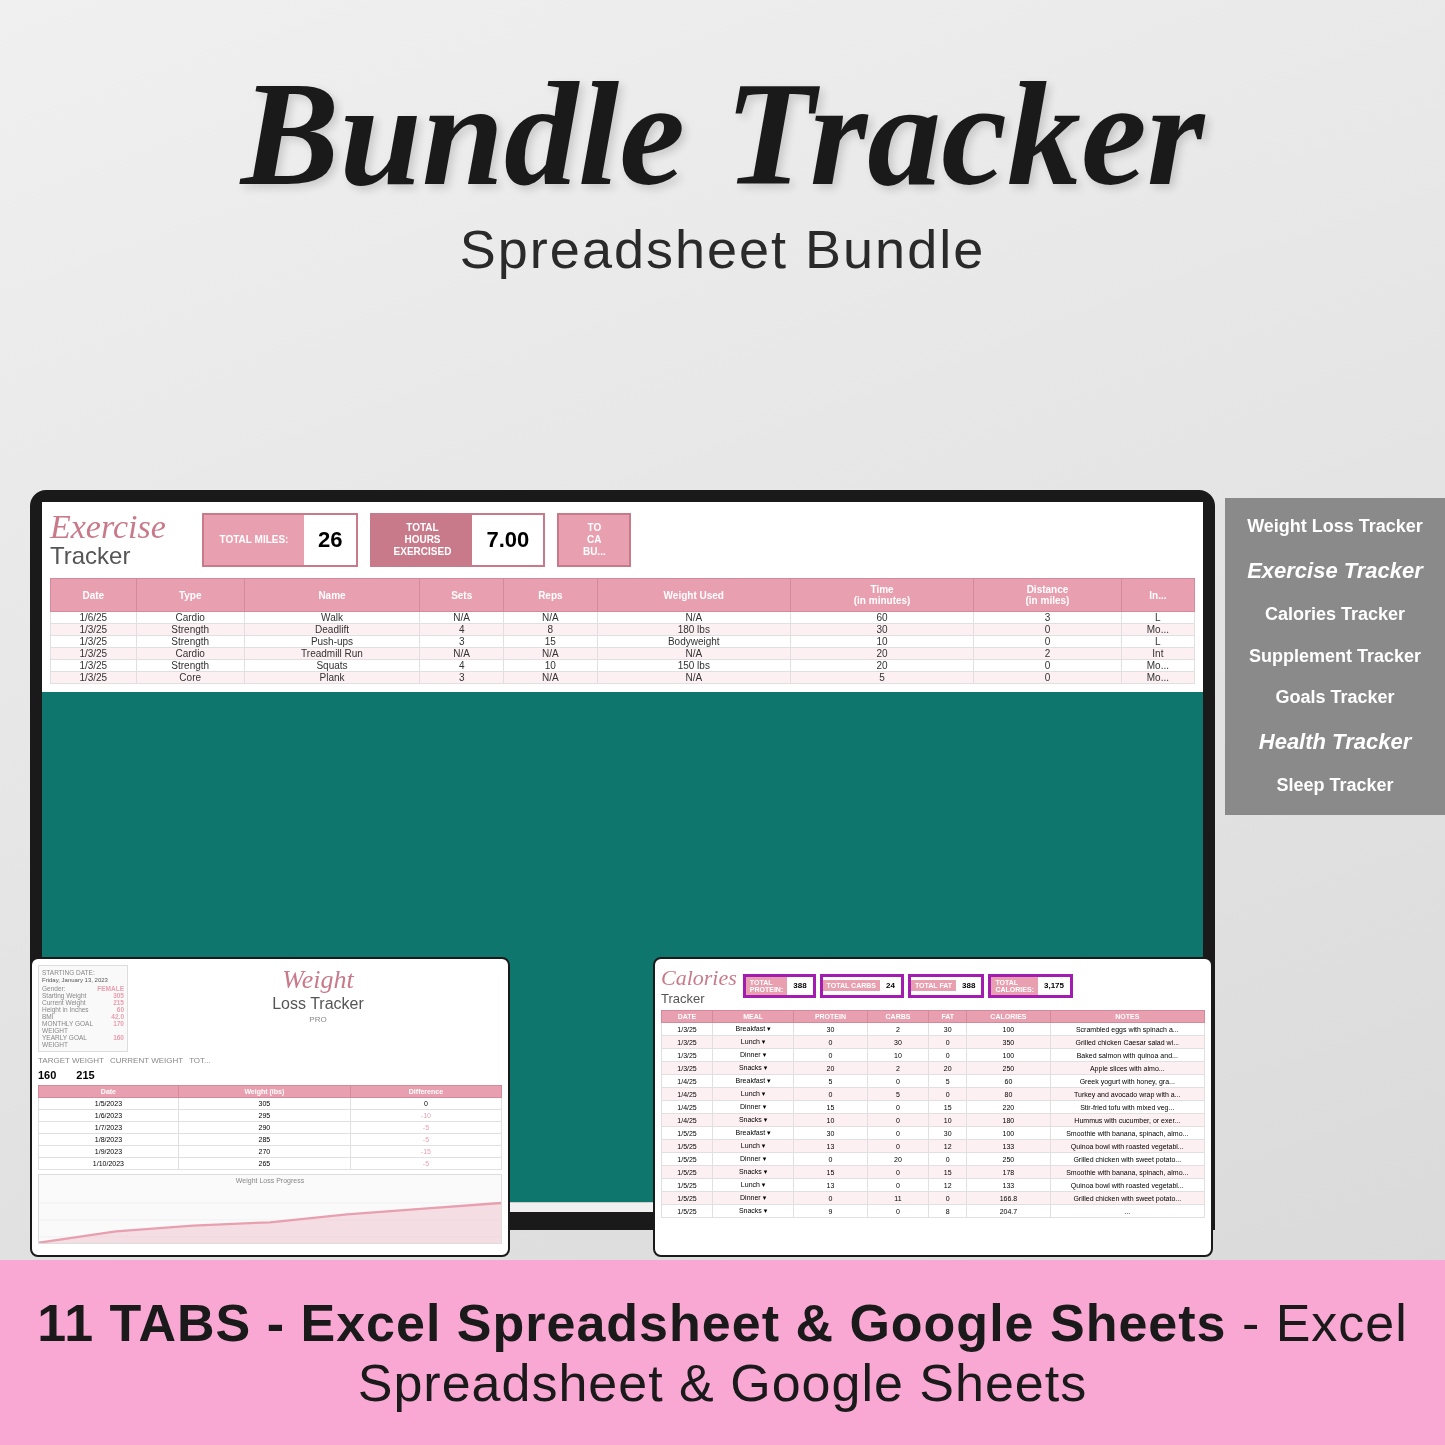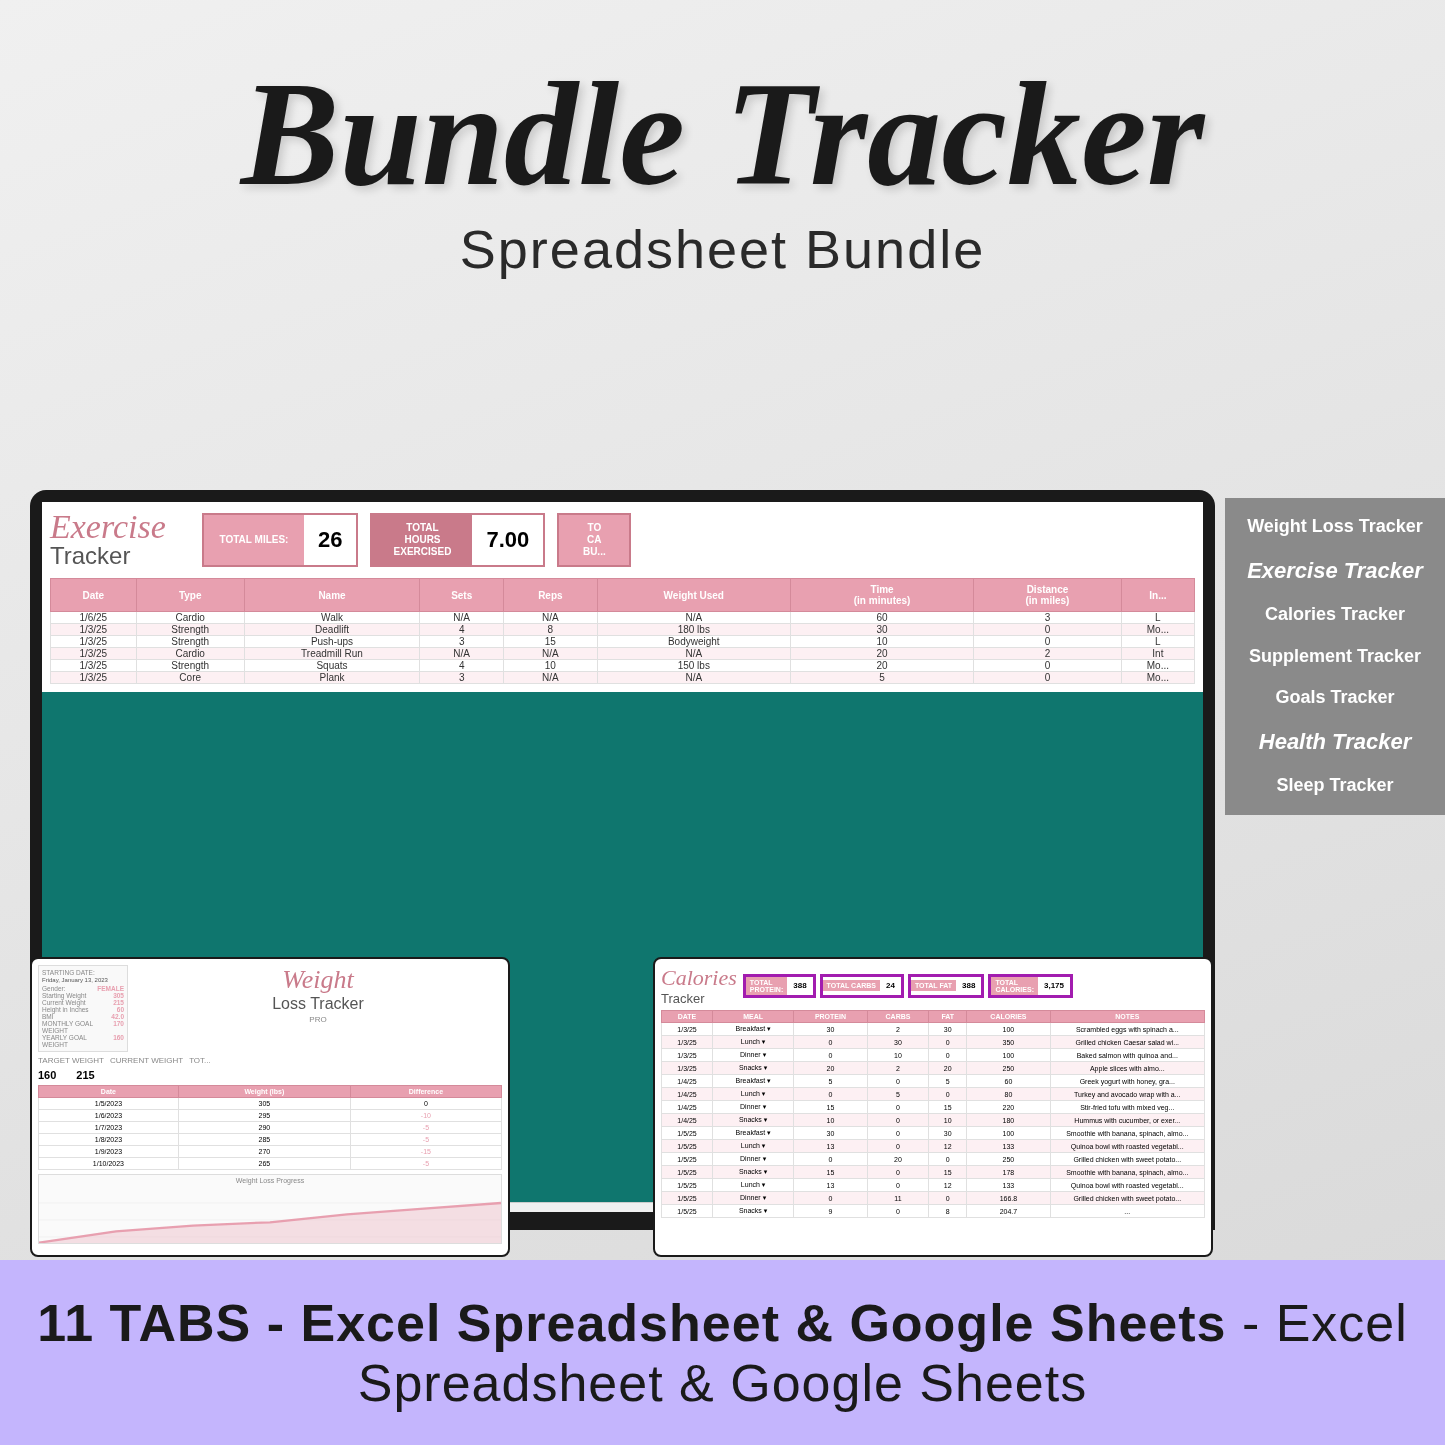--- a/index.html
+++ b/index.html
@@ -269,21 +269,21 @@
     }
 
     .ct-table tr:nth-child(even) td { background: #fdf0f3; }
 
     
     .bottom-bar {
       position: absolute;
       bottom: 0;
       left: 0;
       right: 0;
-      background: #c4b5fd;
+      background: #f9a8d4;
       height: 185px;
       display: flex;
       align-items: center;
       justify-content: center;
     }
 
     .bottom-text {
       font-family: Arial, sans-serif;
       font-size: 52px;
       font-weight: 400;

